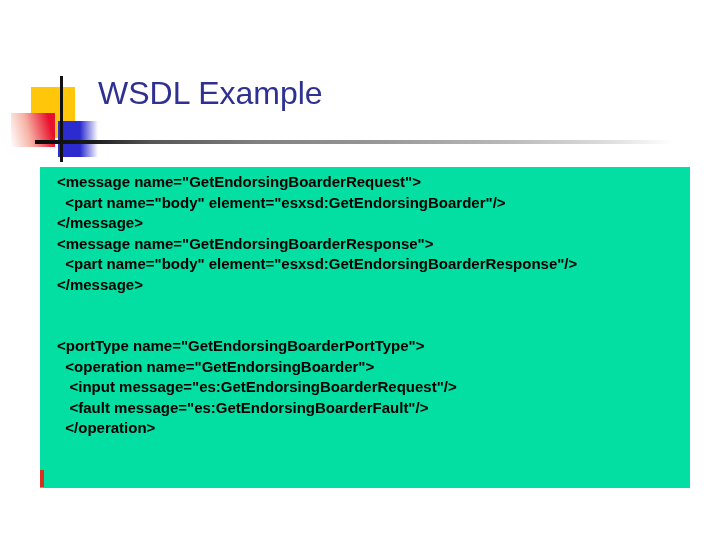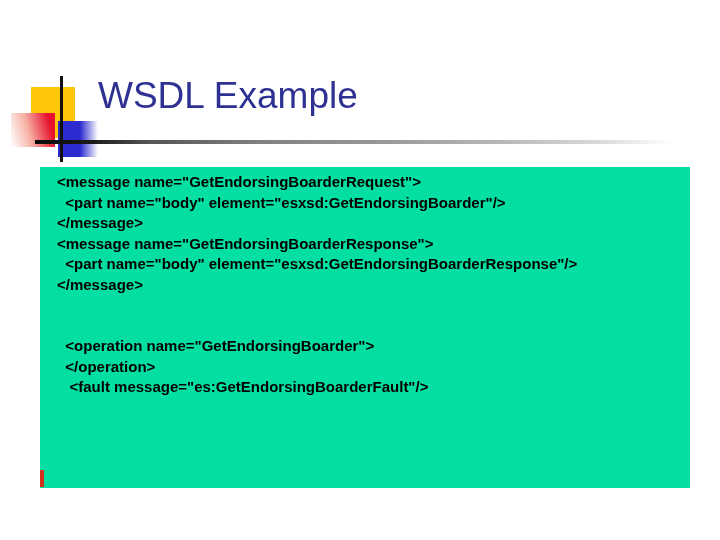--- a/index.html
+++ b/index.html
@@ -48,21 +48,21 @@
     width: 637px; height: 4px;
     background: linear-gradient(to right,
       #0a0a0a 0%, #1a1a1a 9%, #555555 18%, #808080 35%,
       #999999 55%, #bbbbbb 75%, #dddddd 90%, rgba(255,255,255,0) 100%);
   }
 
   .title {
     position: absolute;
     left: 98px; top: 76px;
     margin: 0;
-    font-size: 37px;
+    font-size: 32px;
     font-weight: 400;
     line-height: 1.1;
     letter-spacing: 0px;
     color: var(--title-text, #2e3192);
     white-space: nowrap;
   }
 
   .codebox {
     position: absolute;
     left: 40px; top: 167px;
@@ -107,21 +107,23 @@
   <div class="codebox">
     <div class="codeblock block1">
       <div class="code-line">&lt;message name="GetEndorsingBoarderRequest"&gt;</div>
       <div class="code-line">  &lt;part name="body" element="esxsd:GetEndorsingBoarder"/&gt;</div>
       <div class="code-line">&lt;/message&gt;</div>
       <div class="code-line">&lt;message name="GetEndorsingBoarderResponse"&gt;</div>
       <div class="code-line">  &lt;part name="body" element="esxsd:GetEndorsingBoarderResponse"/&gt;</div>
       <div class="code-line">&lt;/message&gt;</div>
     </div>
     <div class="codeblock block2">
+      <div class="code-line">&lt;portType name="GetEndorsingBoarderPortType"&gt;</div>
       <div class="code-line">  &lt;operation name="GetEndorsingBoarder"&gt;</div>
+      <div class="code-line">   &lt;input message="es:GetEndorsingBoarderRequest"/&gt;</div>
+      <div class="code-line">   &lt;fault message="es:GetEndorsingBoarderFault"/&gt;</div>
       <div class="code-line">  &lt;/operation&gt;</div>
-      <div class="code-line">   &lt;fault message="es:GetEndorsingBoarderFault"/&gt;</div>
     </div>
   </div>
 
   <div class="red-notch"></div>
 
 </div>
 
 </body></html>

